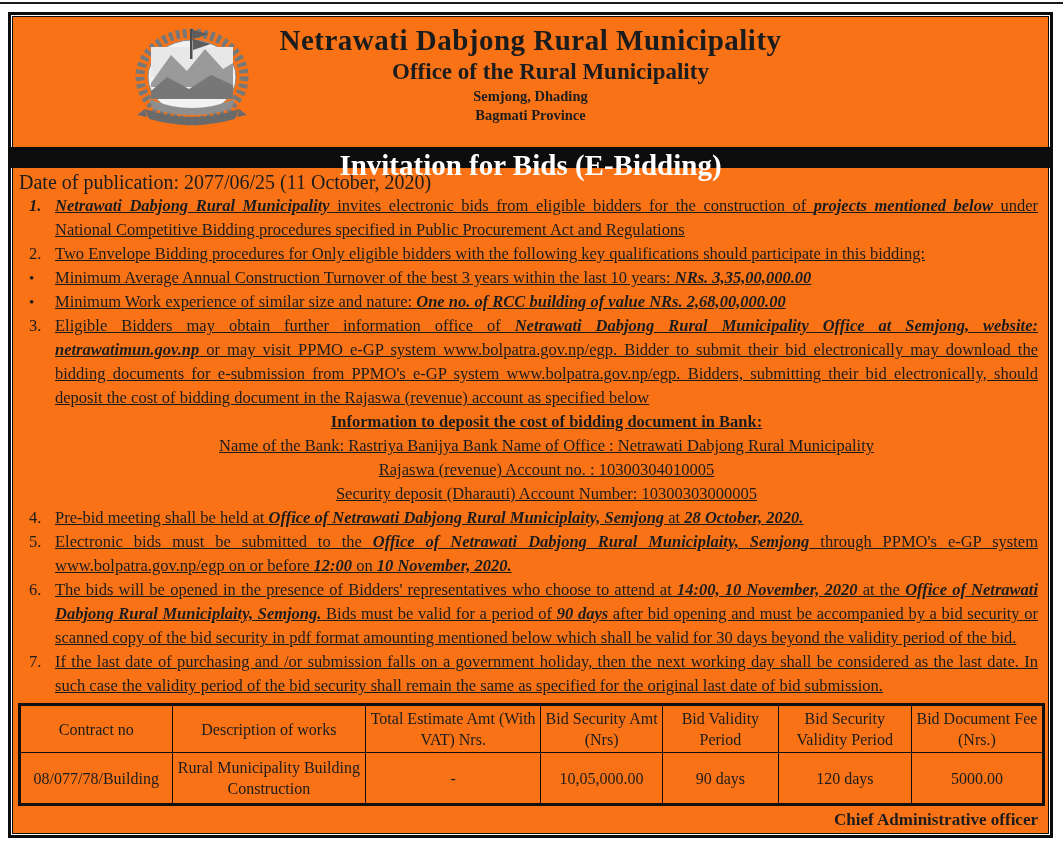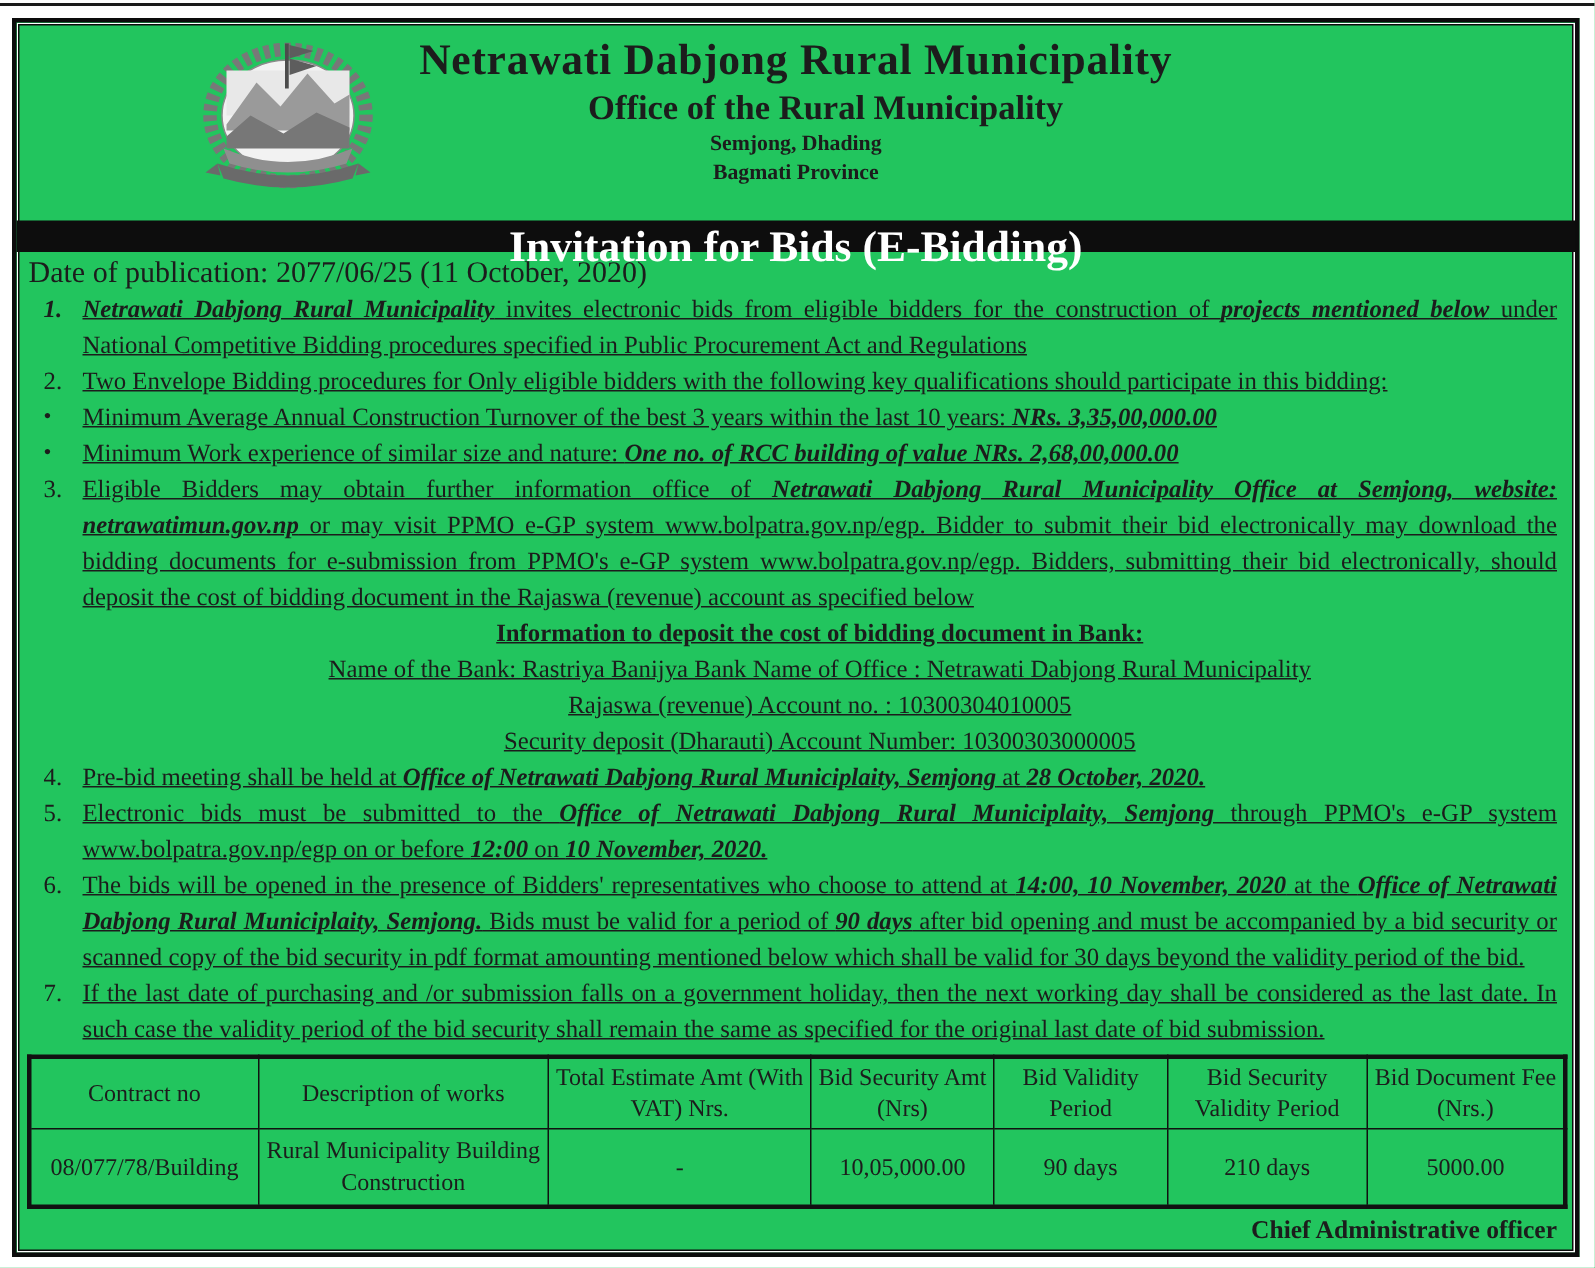--- a/index.html
+++ b/index.html
@@ -7,21 +7,21 @@
   body {
     width:1063px; height:845px; position:relative;
     font-family:"Liberation Serif","DejaVu Serif",serif;
     color:#1c1c1c; overflow:hidden;
   }
   .top-rule {
     position:absolute; top:2px; left:0; width:1063px; height:2px; background:#1a1a1a;
   }
   .frame {
     position:absolute; top:12px; left:8px; width:1045px; height:826px;
-    border:3px solid #0c0c0c; background:#22c55e;
+    border:3px solid #0c0c0c; background:#f97316;
     box-shadow: inset 0 0 0 1px #ffffff, inset 0 0 0 2px #0c0c0c;
     padding-top:2px;
   }
   
   .header { position:relative; height:122px; }
   .logo-box { position:absolute; left:116px; top:4px; width:130px; height:106px; }
   .header-text { text-align:center; padding-top:6px; }
   .h-title { font-size:29px; font-weight:bold; line-height:34px; letter-spacing:0.5px; }
   .h-office { font-size:23px; font-weight:bold; line-height:30px;margin-left:40px; }
   .h-addr { font-size:14.5px; font-weight:bold; line-height:19px; }
@@ -177,21 +177,21 @@
         <th>Bid Document Fee (Nrs.)</th>
       </tr>
     </thead>
     <tbody>
       <tr>
         <td>08/077/78/Building</td>
         <td>Rural Municipality Building Construction</td>
         <td>-</td>
         <td>10,05,000.00</td>
         <td>90 days</td>
-        <td>210 days</td>
+        <td>120 days</td>
         <td>5000.00</td>
       </tr>
     </tbody>
   </table>
 
   <div class="footer-sign">Chief Administrative officer</div>
 
 </div>
 
 </body></html>

